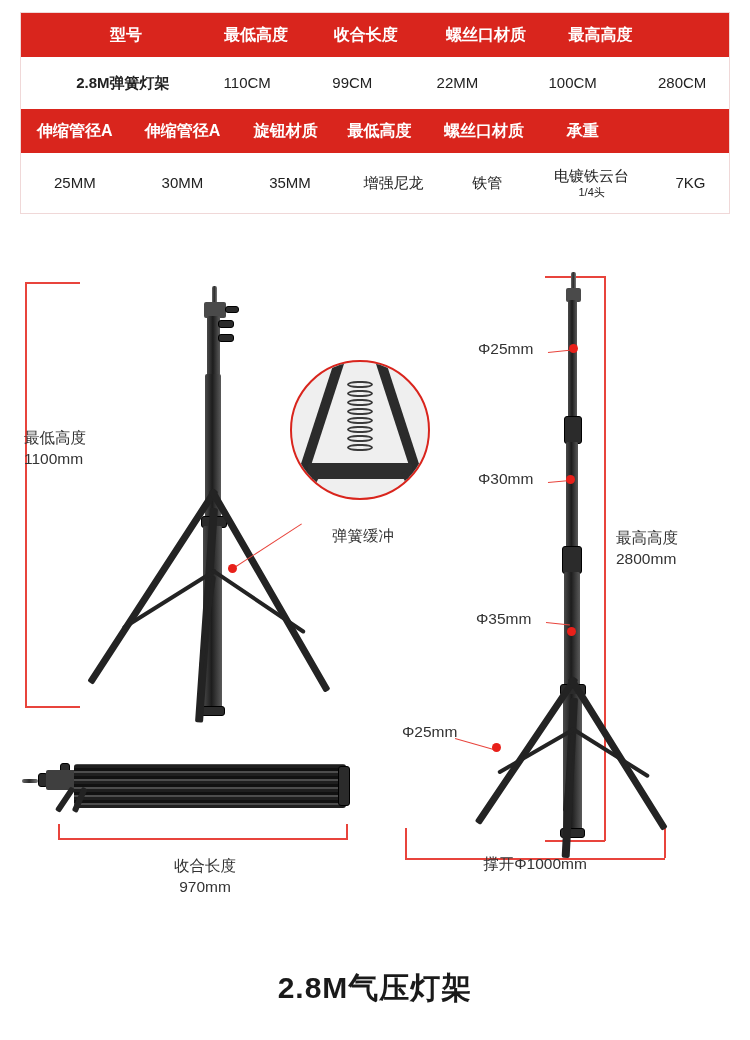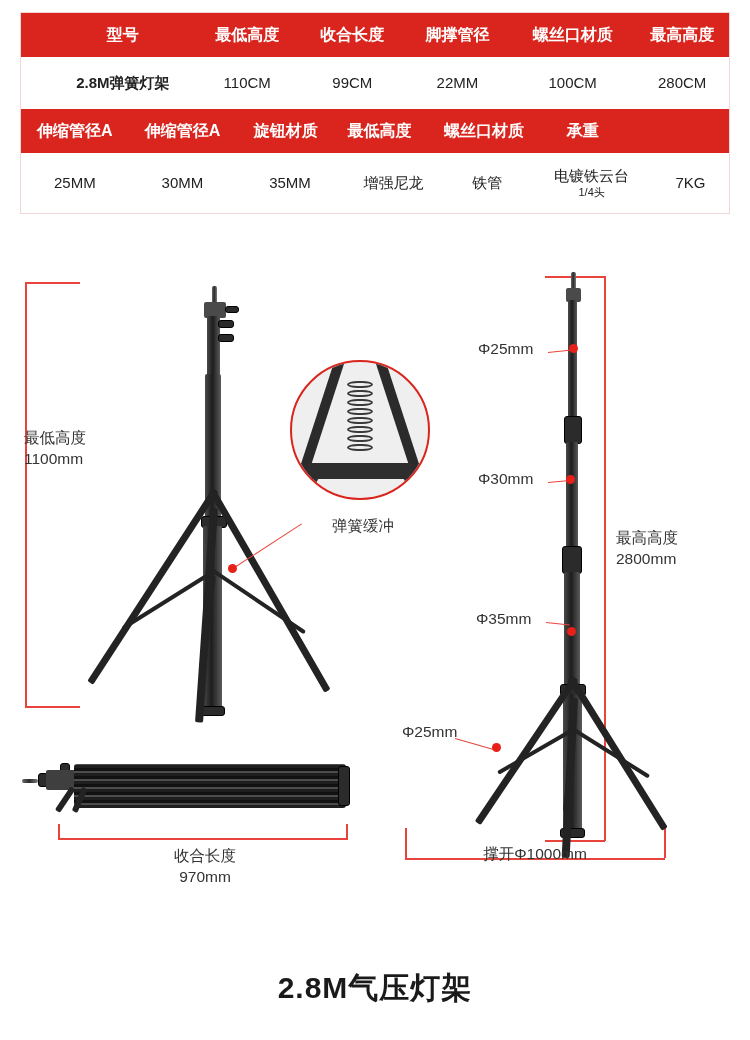--- a/index.html
+++ b/index.html
@@ -88,21 +88,21 @@
   .frame-line { position: absolute; background: #e8443c; }
 
   .label {
     position: absolute;
     color: #333333;
     font-size: 15.5px;
     line-height: 1.35;
     white-space: pre-line;
     text-align: left;
   }
-  .label.center { text-align: center; }
+  .label.center { text-align: center; margin-top: 10px; }
 
   .dot {
     position: absolute;
     width: 9px; height: 9px;
     border-radius: 50%;
     background: #e8201a;
   }
   .leader {
     position: absolute;
     height: 1.4px;
@@ -178,21 +178,20 @@
 <body>
 
 <div class="page">
 
   <div class="spec-table">
 
     <div class="row header">
       <div class="cell w1-0">型号</div>
       <div class="cell w1-1">最低高度</div>
       <div class="cell w1-2">收合长度</div>
-      <div class="cell w1-3">脚撑管径</div>
       <div class="cell w1-4">螺丝口材质</div>
       <div class="cell w1-5">最高高度</div>
     </div>
 
     <div class="row values">
       <div class="cell w1-0 red-label">2.8M弹簧灯架</div>
       <div class="cell w1-1">110CM</div>
       <div class="cell w1-2">99CM</div>
       <div class="cell w1-3">22MM</div>
       <div class="cell w1-4">100CM</div>

